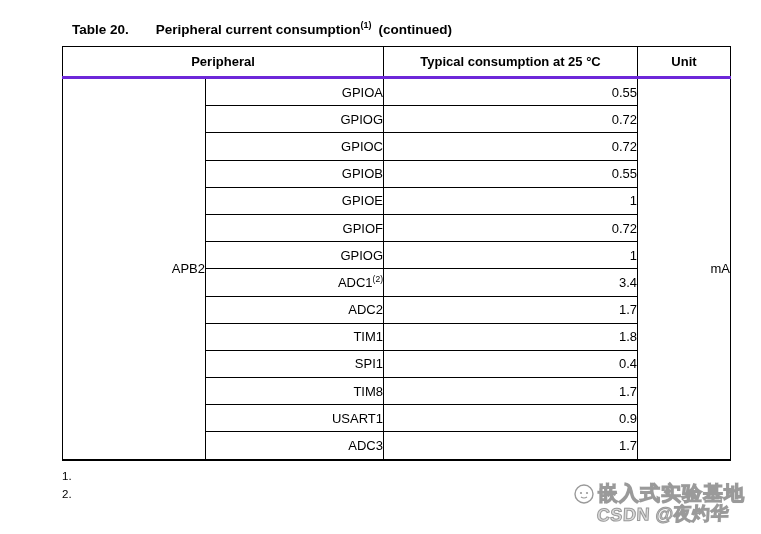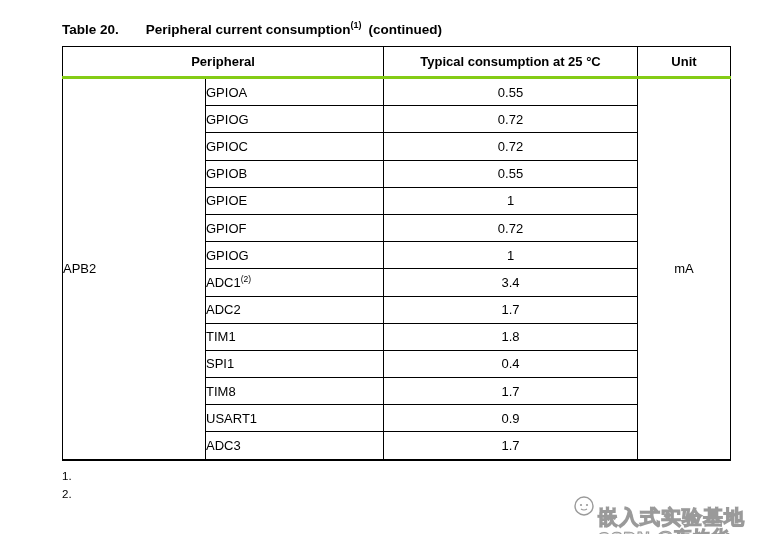--- a/index.html
+++ b/index.html
@@ -3,38 +3,38 @@
 <meta charset="utf-8">
 <style>
   html,body{margin:0;padding:0;background:#fff;}
   .page{
     position:relative;width:761px;height:534px;background:#ffffff;
     font-family:"Liberation Sans","DejaVu Sans",sans-serif;color:#000;
     overflow:hidden;
   }
   
   .table-title{
-    position:absolute;left:62px;top:20px;
+    position:absolute;left:72px;top:20px;
     font-size:13.5px;font-weight:bold;white-space:nowrap;
   }
   .title-num{display:inline-block;margin-right:27px;}
   .table-title sup{font-size:9px;font-weight:bold;}
   .title-continued{margin-left:7px;}
   
   table.consumption{
     position:absolute;left:62px;top:46px;width:668px;
     border-collapse:collapse;table-layout:fixed;
     border:1.5px solid #000;border-bottom:2.5px solid #000;
   }
   table.consumption th,table.consumption td{
-    border:1px solid #000;padding:0;font-size:13px;
+    border:1px solid #000;padding:0;font-size:13px;text-align:right;
   }
   table.consumption thead th{
     height:29px;font-weight:bold;text-align:center;
-    border-bottom:3px solid #84cc16;
+    border-bottom:3px solid #6d28d9;
   }
   table.consumption tbody td{height:26.2px;}
   td.name-cell{text-align:left;padding-left:7px;}
   td.name-cell sup{font-size:8.5px;}
   td.value-cell{text-align:center;}
   td.group-cell{text-align:left;padding-left:7px;vertical-align:middle;}
   td.unit-cell{text-align:center;vertical-align:middle;}
   table.consumption tbody tr:last-child td{border-bottom:2.5px solid #000;}
   
   .footnotes{
@@ -50,21 +50,20 @@
     position:absolute;left:573px;top:480px;
     pointer-events:none;user-select:none;white-space:nowrap;
   }
   .wm-line1{display:flex;align-items:center;gap:3px;}
   .wm-icon{flex:0 0 auto;display:block;}
   .wm-text{
     font-size:20px;font-weight:bold;letter-spacing:1px;
     color:rgba(255,255,255,0.5);
     -webkit-text-stroke:1.1px #9a9a9a;
     text-shadow:0 0 1px #b5b5b5;
-    margin-top:24px;
   }
   .wm-line2{
     margin-left:24px;margin-top:-5px;
     font-size:18px;font-weight:bold;letter-spacing:0.5px;
     color:rgba(255,255,255,0.5);
     -webkit-text-stroke:1px #9a9a9a;
     text-shadow:0 0 1px #b5b5b5;
     transform:skewX(-4deg) rotate(-1deg);
   }
 </style>

